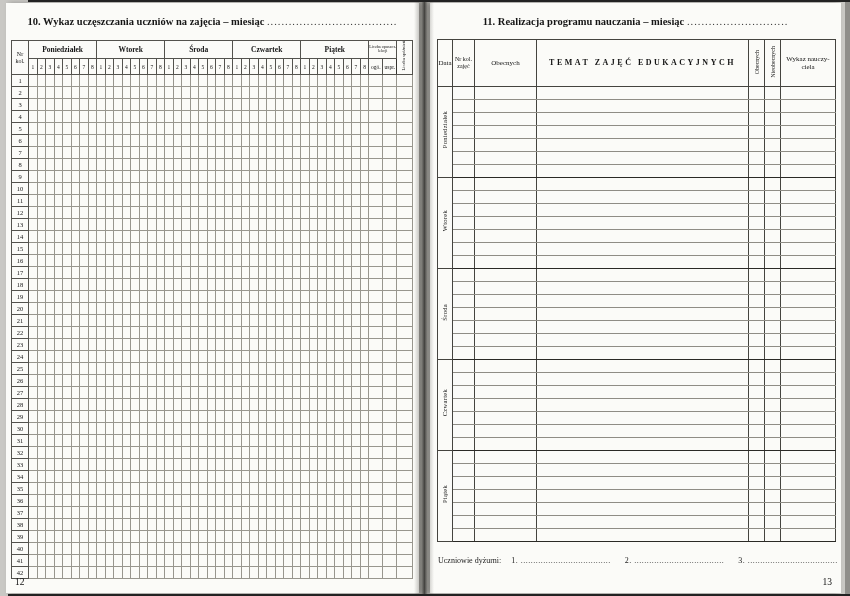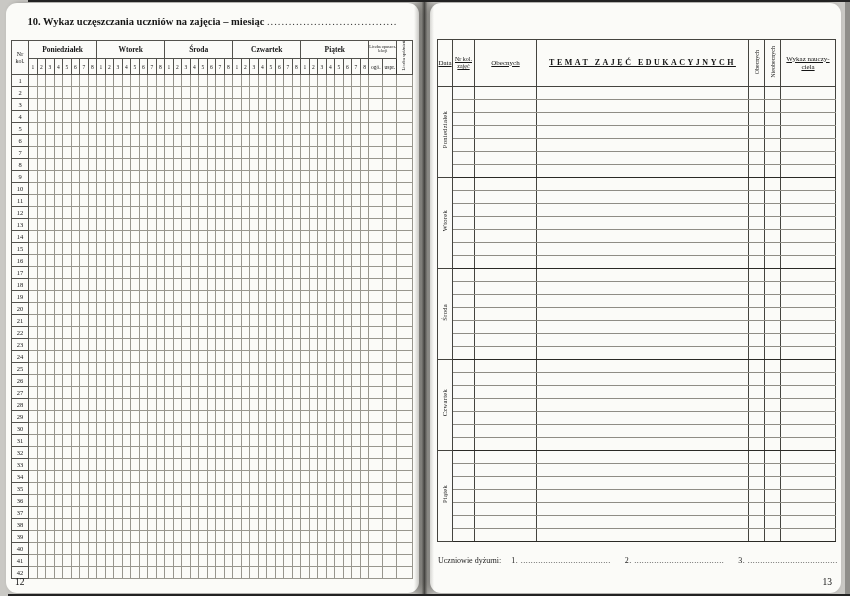--- a/index.html
+++ b/index.html
@@ -3,21 +3,21 @@
 <meta charset="utf-8">
 <style>
   html,body{margin:0;padding:0;}
   body{
     width:850px;height:596px;position:relative;overflow:hidden;
     background:#c9c8c4;font-family:"Liberation Serif",serif;color:#151515;
   }
   .scan-edge-top{position:absolute;top:0;left:28px;right:0;height:2px;background:#222;z-index:9;}
   .scan-edge-bottom{position:absolute;bottom:0;left:8px;right:0;height:2px;background:#222;z-index:9;}
   .scan-edge-right{position:absolute;top:0;right:0;width:5px;height:100%;background:#8f8e8a;z-index:8;}
-  .page{position:absolute;top:3px;height:590px;background:#fbfbf8;z-index:1;border-radius:11px;}
+  .page{position:absolute;top:3px;height:590px;background:#fbfbf8;z-index:1;}
   .page-left{left:6px;width:413px;box-shadow:3px 0 5px rgba(0,0,0,.25);}
   .page-right{left:430px;width:411px;box-shadow:-3px 0 5px rgba(0,0,0,.25);}
   .gutter{position:absolute;top:0;left:414px;width:20px;height:100%;z-index:4;
     background:linear-gradient(90deg,rgba(60,58,52,0) 0%,rgba(60,58,52,.40) 38%,rgba(22,21,18,.72) 52%,rgba(60,58,52,.30) 68%,rgba(60,58,52,0) 100%);}
   .title{position:absolute;top:13px;left:0;width:100%;text-align:center;
     font-size:10.5px;font-weight:bold;white-space:nowrap;}
   .title .dots{font-weight:normal;letter-spacing:1px;color:#333;}
 
   table{border-collapse:collapse;table-layout:fixed;}
 
@@ -33,21 +33,21 @@
   .att .sub{font-size:4.5px;font-weight:normal;}
   .att .late{font-weight:normal;}
   .att tbody td{height:11px;}
   .att .rn{font-size:6.5px;border-color:#53524d;}
   .att th.grp,.att td.grp{border-left:1.2px solid #35342f;}
 
   .vert{writing-mode:vertical-rl;transform:rotate(180deg);display:inline-block;line-height:1;}
   .att .late .vert{font-size:4.5px;}
 
   
-  .real{position:absolute;left:7px;top:36px;width:398px;border:1.5px solid #161616;text-decoration:underline;}
+  .real{position:absolute;left:7px;top:36px;width:398px;border:1.5px solid #161616;}
   .real th{border:1px solid #45443f;font-weight:normal;padding:0;text-align:center;vertical-align:middle;font-size:7px;line-height:1.2;overflow:hidden;}
   .real thead th{height:46px;}
   .real .h-nrkol{font-size:6px;}
   .real .h-temat{font-weight:bold;font-size:8px;letter-spacing:2.5px;}
   .real td{border-left:1px solid #45443f;border-right:1px solid #45443f;
     border-bottom:1px solid #8f8d85;height:12px;padding:0;vertical-align:middle;}
   .real tr.grp-end td{border-bottom:1.3px solid #2b2a26;}
   .real .daycell{border:1px solid #45443f;text-align:center;}
   .vrot{font-size:6px;}
   .vday{font-size:6.5px;letter-spacing:.3px;}
@@ -2104,20 +2104,21 @@
           <td class="grp"></td>
           <td class=""></td>
           <td class="grp"></td>
         </tr>
       </tbody>
     </table>
   <span class="pagenum pagenum-left">12</span>
 </div>
 
 <div class="page page-right">
+  <div class="title"><span>11. Realizacja programu nauczania – miesiąc</span> <span class="dots">............................</span></div>
   <table class="real">
       <colgroup>
         <col style="width:15px">
         <col style="width:22px">
         <col style="width:62px">
         <col style="width:212px">
         <col style="width:16px">
         <col style="width:16px">
         <col style="width:55px">
       </colgroup>

